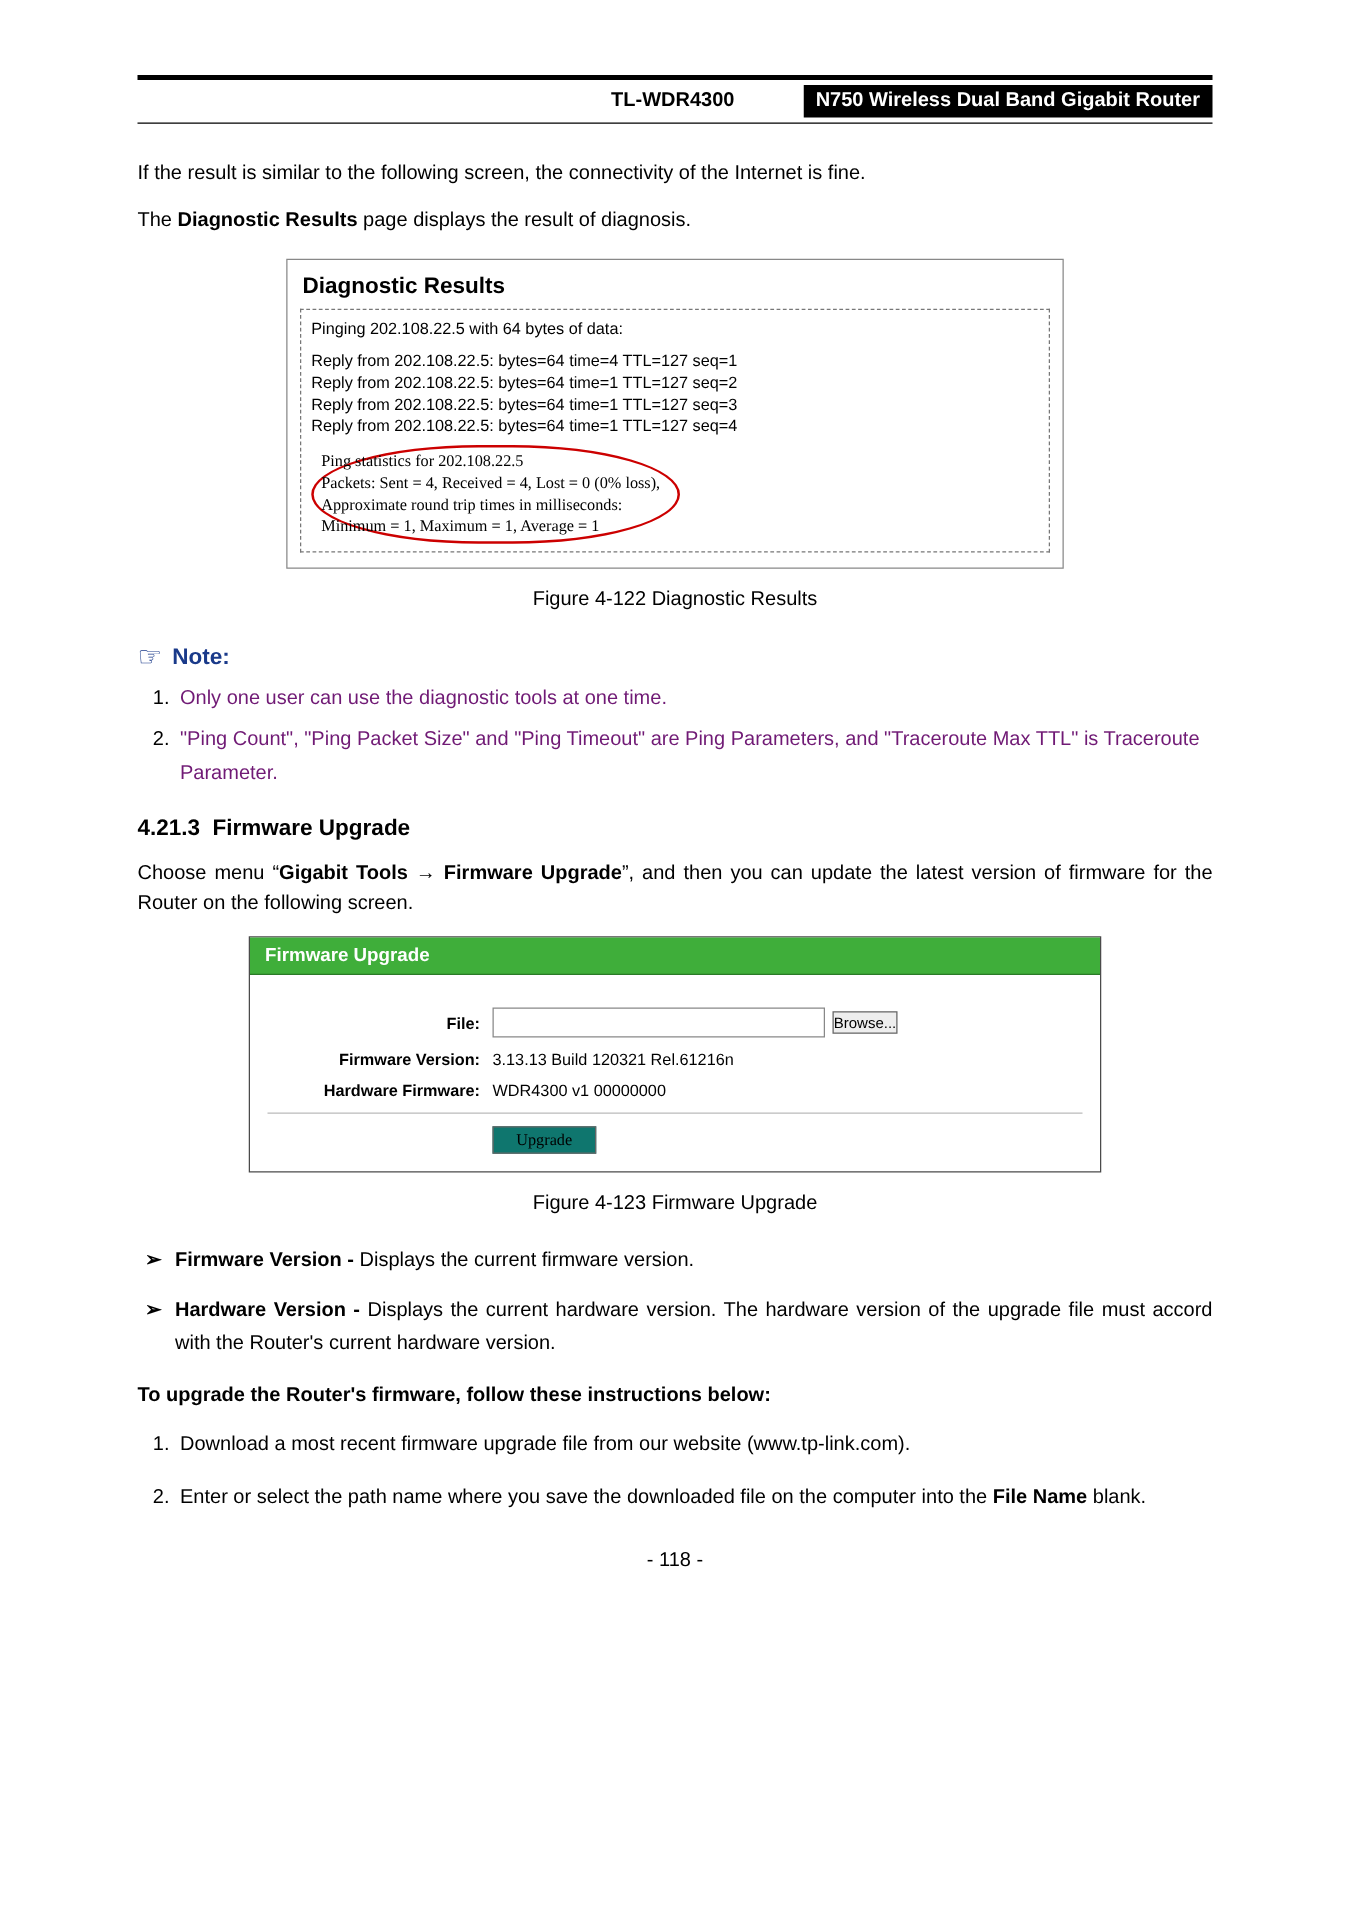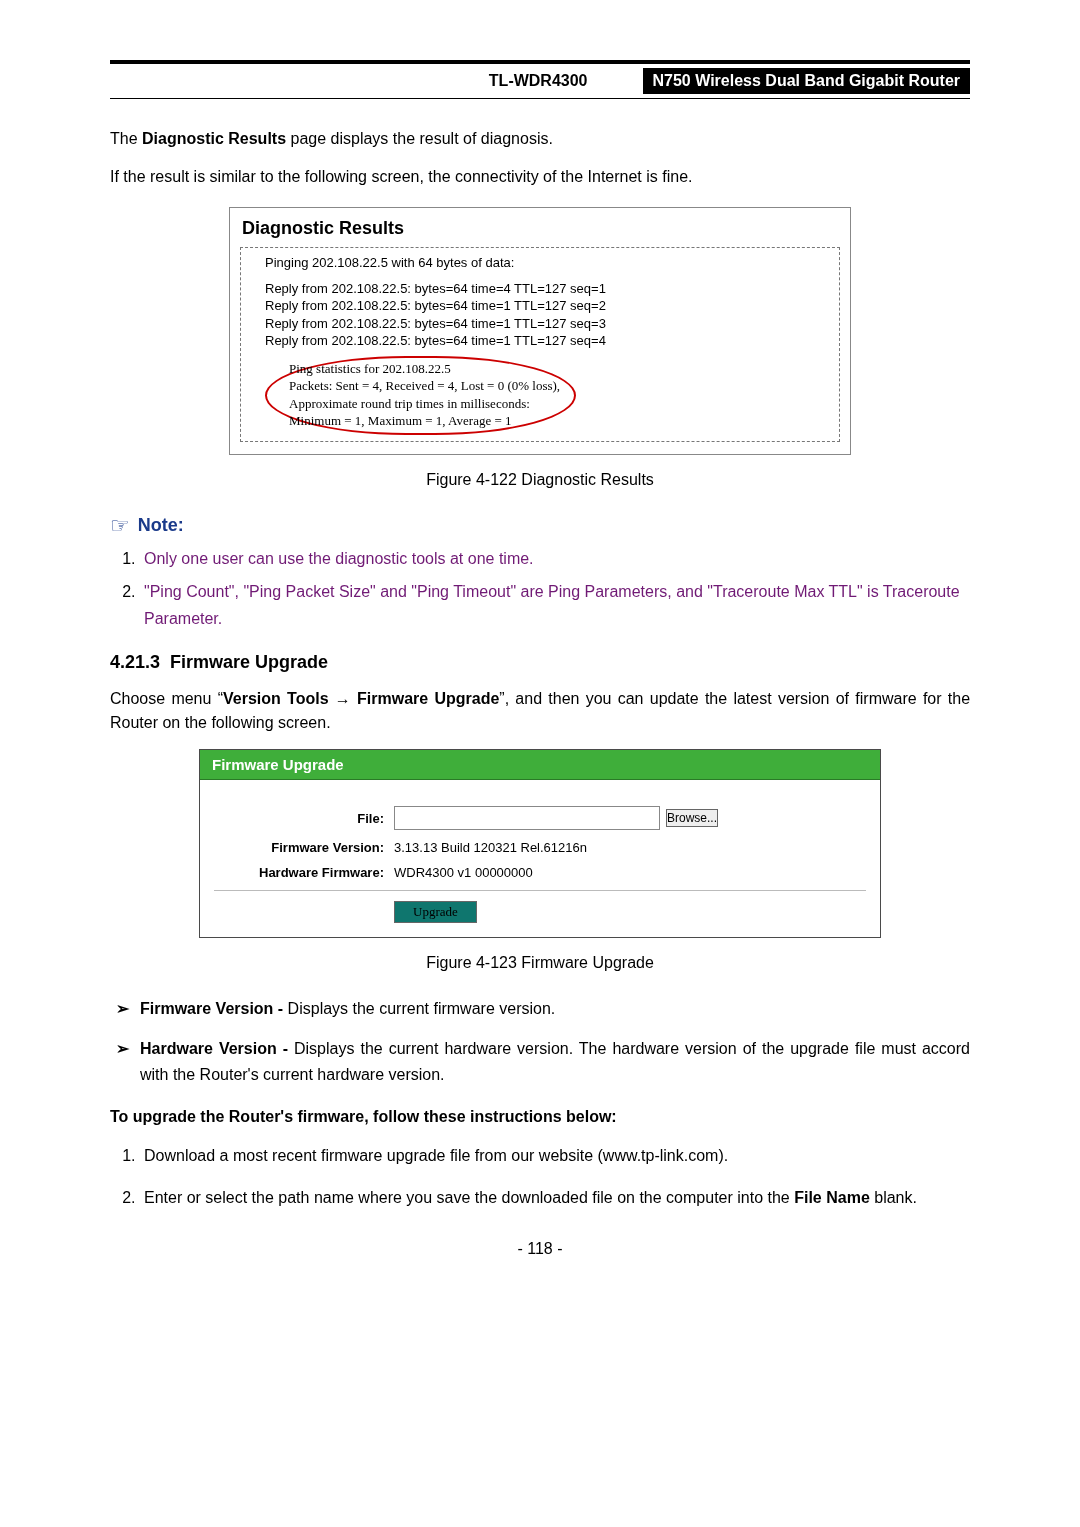--- a/index.html
+++ b/index.html
@@ -8,21 +8,21 @@
   .hdr-line{border-top:4px solid #000;margin-bottom:4px;}
   .hdr{display:flex;justify-content:flex-end;align-items:stretch;font-weight:bold;margin-bottom:4px;gap:45px;}
   .hdr-left{background:#fff;color:#000;padding:4px 10px;}
   .hdr-right{background:#000;color:#fff;padding:4px 10px;}
   .hdr-under{border-top:1.5px solid #000;margin-bottom:28px;}
   p{margin:10px 0 14px 0;line-height:1.5;}
   .bold{font-weight:bold;}
   .fig-box{border:1px solid #888;margin:18px auto 8px auto;width:620px;padding:6px 0 8px 0;}
   .fig-title{font-weight:bold;font-size:18px;padding:4px 12px;}
   .dash-box{border:1px dashed #777;margin:4px 10px;padding:6px 8px;font-size:13px;font-family:Arial,sans-serif;}
-  .dash-box div{line-height:1.35;margin-left:16px;}
+  .dash-box div{line-height:1.35;}
   .ellipse-area{display:inline-block;border:2px solid #c00;border-radius:50%/55%;padding:2px 14px 3px 6px;margin-top:6px;font-family:Liberation Serif, serif;}
   .caption{text-align:center;margin:16px 0 24px 0;}
   .note-row{display:flex;align-items:center;color:#1a3a8a;gap:8px;margin:6px 0 6px 0;}
   .hand-icon{font-size:22px;}
   .note-label{font-weight:bold;font-size:18px;}
   ol.note-list{margin:2px 0 20px 0;padding-left:30px;color:#000;}
   ol.note-list li{color:#000;padding-left:4px;margin-bottom:6px;line-height:1.7;}
   ol.note-list li .n{color:#701a75;}
   .sec-head{font-weight:bold;font-size:18px;margin:14px 0 14px 0;}
   .justify{text-align:justify;}
@@ -50,24 +50,24 @@
 
 <div class="page">
 
   <div class="hdr-line"></div>
   <div class="hdr">
     <div class="hdr-left">TL-WDR4300</div>
     <div class="hdr-right">N750 Wireless Dual Band Gigabit Router</div>
   </div>
   <div class="hdr-under"></div>
 
+  <p>If the result is similar to the following screen, the connectivity of the Internet is fine.</p>
   <p>
     <span>The </span><span class="bold">Diagnostic Results</span><span> page displays the result of diagnosis.</span>
   </p>
-  <p>If the result is similar to the following screen, the connectivity of the Internet is fine.</p>
 
   <div class="fig-box">
     <div class="fig-title">Diagnostic Results</div>
     <div class="dash-box">
       <div>Pinging 202.108.22.5 with 64 bytes of data:</div>
       <div style="height:8px"></div>
       <div>Reply from 202.108.22.5:  bytes=64  time=4  TTL=127  seq=1</div>
       <div>Reply from 202.108.22.5:  bytes=64  time=1  TTL=127  seq=2</div>
       <div>Reply from 202.108.22.5:  bytes=64  time=1  TTL=127  seq=3</div>
       <div>Reply from 202.108.22.5:  bytes=64  time=1  TTL=127  seq=4</div>
@@ -88,21 +88,21 @@
   <ol class="note-list">
     <li><span class="n">Only one user can use the diagnostic tools at one time.</span></li>
     <li><span class="n">"Ping Count", "Ping Packet Size" and "Ping Timeout" are Ping Parameters, and "Traceroute Max TTL" is Traceroute Parameter.</span></li>
   </ol>
 
   <div class="sec-head">
     <span>4.21.3</span>&nbsp;&nbsp;<span>Firmware Upgrade</span>
   </div>
 
   <p class="justify">
-    <span>Choose menu “</span><span class="bold">Version Tools</span><span> → </span><span class="bold">Firmware Upgrade</span><span>”, and then you can update the latest version of firmware for the Router on the following screen.</span>
+    <span>Choose menu “</span><span class="bold">Gigabit Tools</span><span> → </span><span class="bold">Firmware Upgrade</span><span>”, and then you can update the latest version of firmware for the Router on the following screen.</span>
   </p>
 
   <div class="fw-panel">
     <div class="fw-head">Firmware Upgrade</div>
     <div class="fw-body">
       <div class="fw-divider"></div>
       <div class="fw-row">
         <div class="fw-label">File:</div>
         <input class="fw-input" type="text" style="">
         <button class="fw-browse">Browse...</button>

